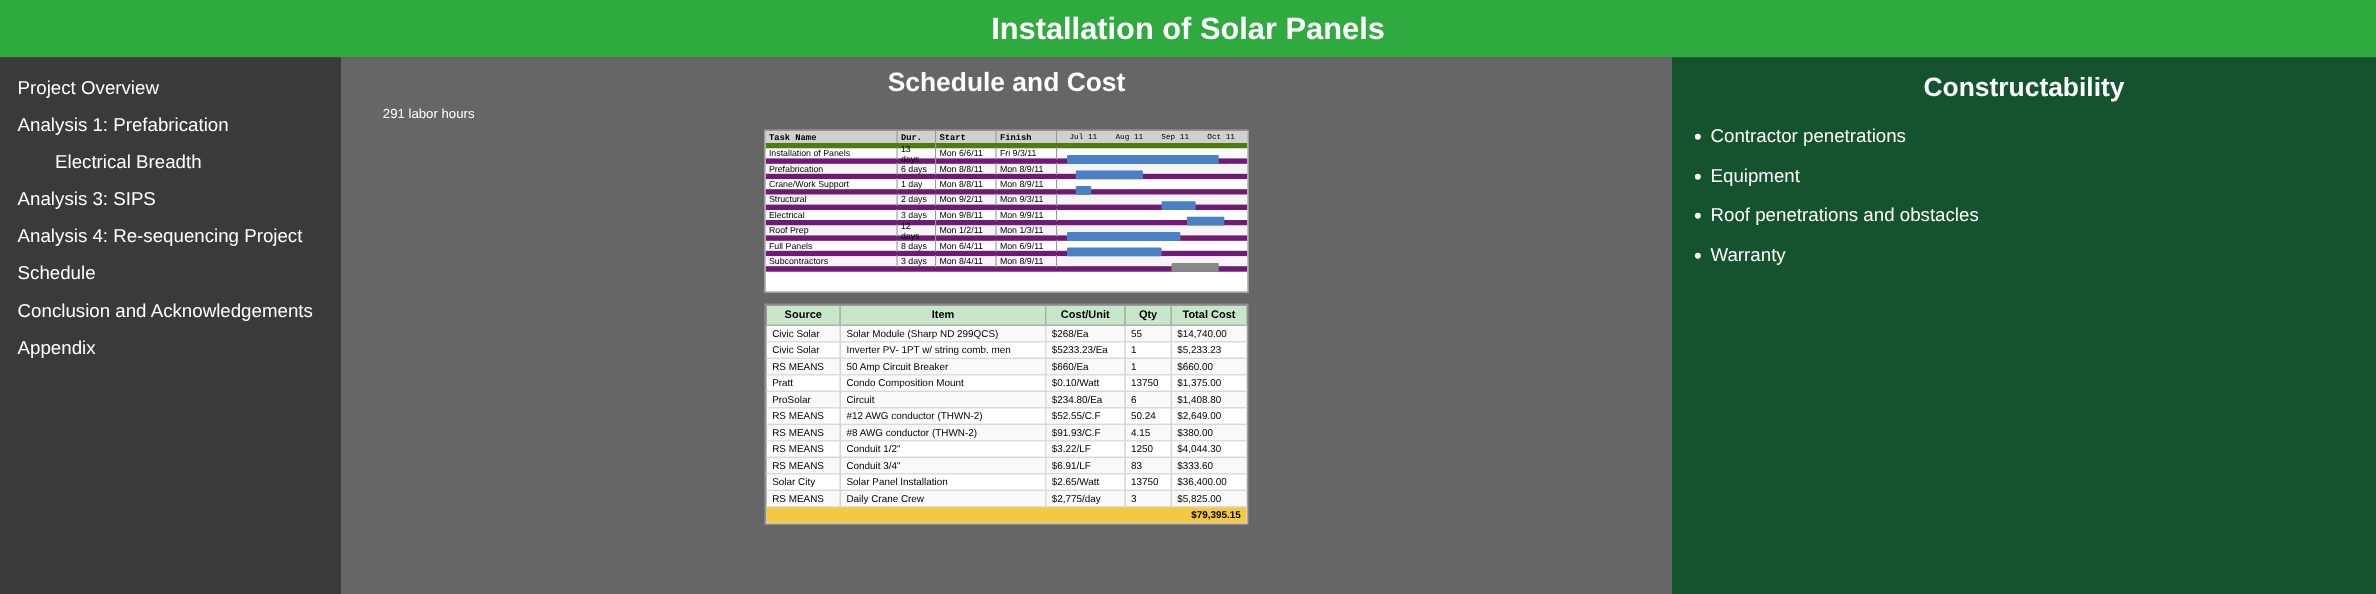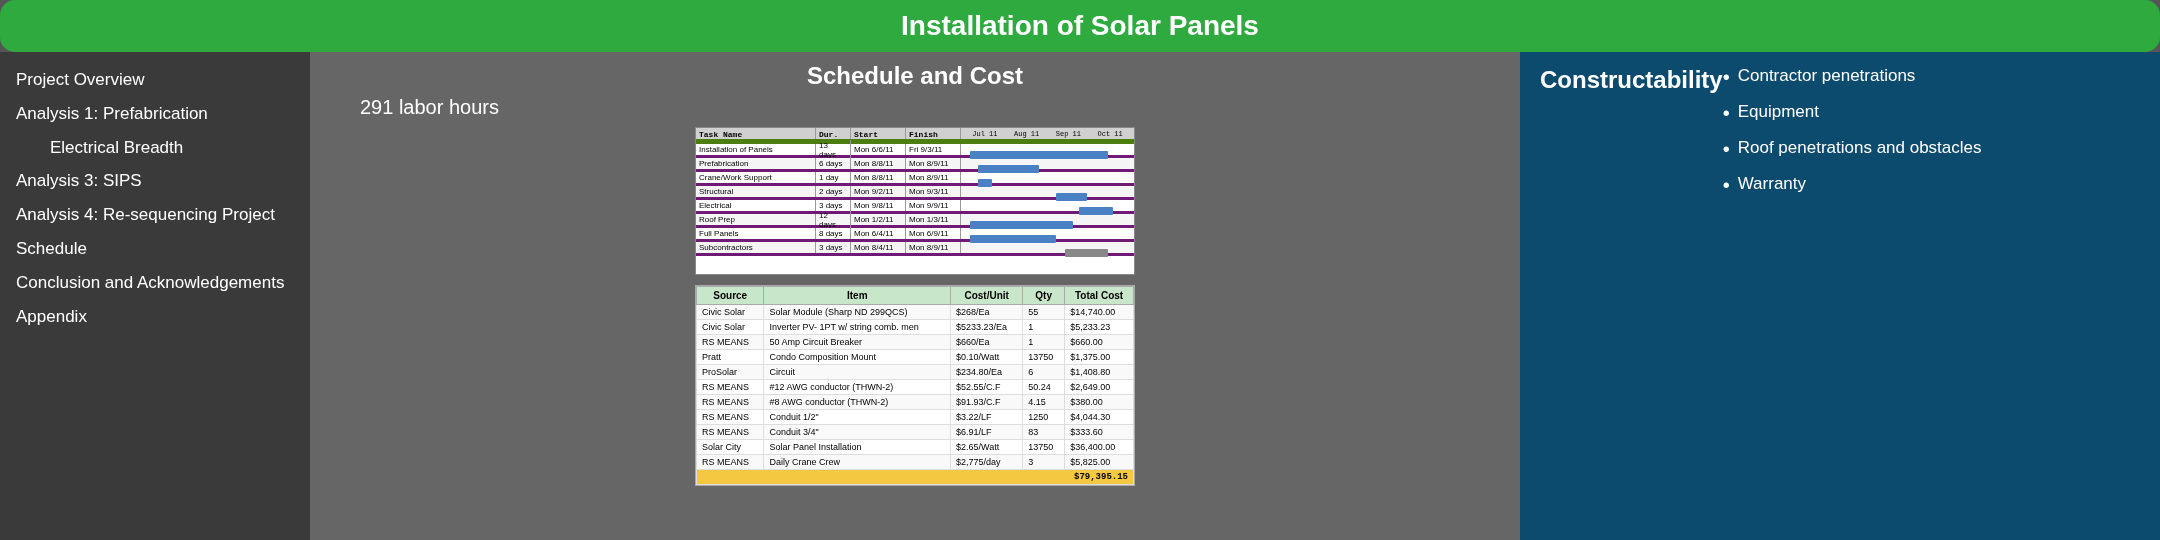--- a/index.html
+++ b/index.html
@@ -18,21 +18,20 @@
       background: #2eaa3f;
       color: white;
       text-align: center;
       padding: 10px 0;
       font-size: 28px;
       font-weight: bold;
       height: 52px;
       display: flex;
       align-items: center;
       justify-content: center;
-      border-radius: 15px;
     }
 
     
     #main {
       display: flex;
       flex: 1;
       overflow: hidden;
     }
 
     
@@ -78,24 +77,24 @@
 
     #center-title {
       color: #fff;
       font-size: 24px;
       font-weight: bold;
       margin-bottom: 6px;
     }
 
     .bullet-text {
       color: #fff;
-      font-size: 20px;
+      font-size: 12px;
       margin-bottom: 8px;
       align-self: flex-start;
-      margin-left: 30px;
+      margin-left: 18px;
     }
 
     
     #gantt-container {
       background: #fff;
       border: 1px solid #888;
       width: 440px;
       height: 148px;
       margin-bottom: 10px;
       display: flex;
@@ -122,21 +121,21 @@
 
     .gantt-col-name { width: 120px; border-right: 1px solid #999; font-size: 8px; padding: 2px 3px; }
     .gantt-col-dur { width: 35px; border-right: 1px solid #999; font-size: 8px; padding: 2px 3px; }
     .gantt-col-start { width: 55px; border-right: 1px solid #999; font-size: 8px; padding: 2px 3px; }
     .gantt-col-finish { width: 55px; border-right: 1px solid #999; font-size: 8px; padding: 2px 3px; }
     .gantt-col-chart { flex: 1; font-size: 8px; padding: 2px 3px; position: relative; }
 
     .gantt-row {
       display: flex;
       height: 14px;
-      border-bottom: 3px solid #701a75;
+      border-bottom: 5px solid #701a75;
       font-size: 7px;
       align-items: center;
     }
 
     .gantt-row:nth-child(odd) { background: #f5f5f5; }
     .gantt-row:nth-child(even) { background: #fff; }
 
     .gantt-bar {
       position: absolute;
       height: 8px;
@@ -175,29 +174,28 @@
     #cost-table tbody td {
       padding: 2px 5px;
       border: 1px solid #ddd;
       font-size: 9px;
     }
 
     .total-row td {
       background: #f5c842 !important;
       font-weight: bold;
       text-align: right;
-      font-family: Liberation Mono, monospace;
     }
 
     
     #right {
       width: 640px;
-      background: #0c4a6e;
-      display: flex;
-      flex-direction: row;
+      background: #14532d;
+      display: flex;
+      flex-direction: column;
       padding: 14px 20px;
       flex-shrink: 0;
     }
 
     #right-title {
       color: #fff;
       font-size: 24px;
       font-weight: bold;
       margin-bottom: 20px;
       text-align: center;

